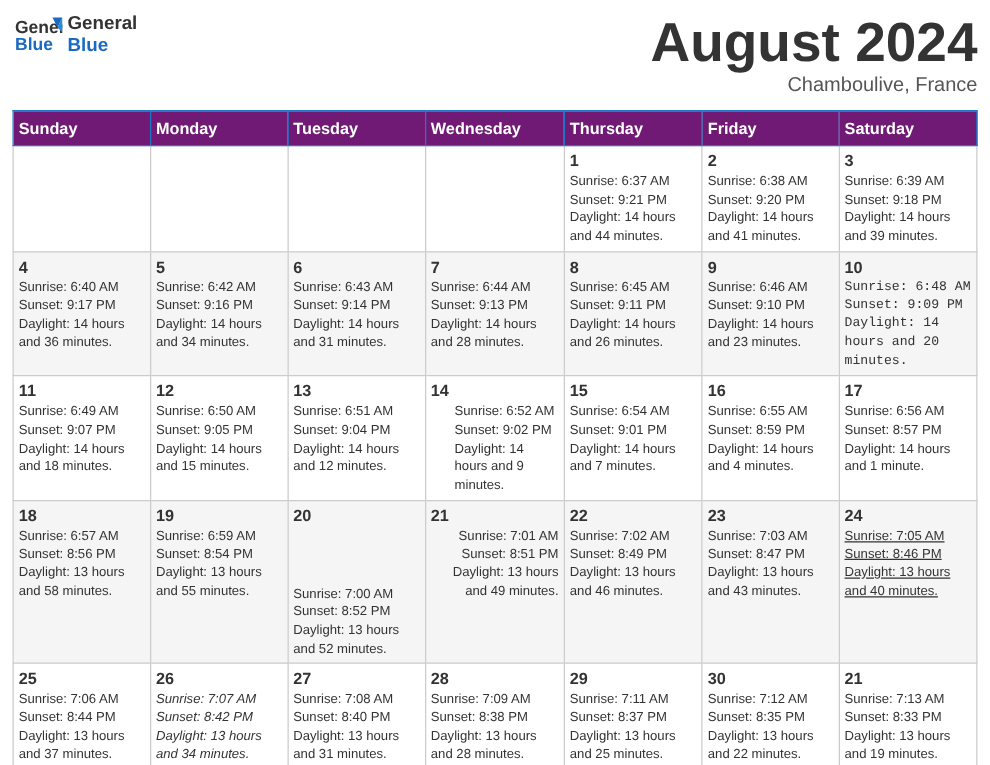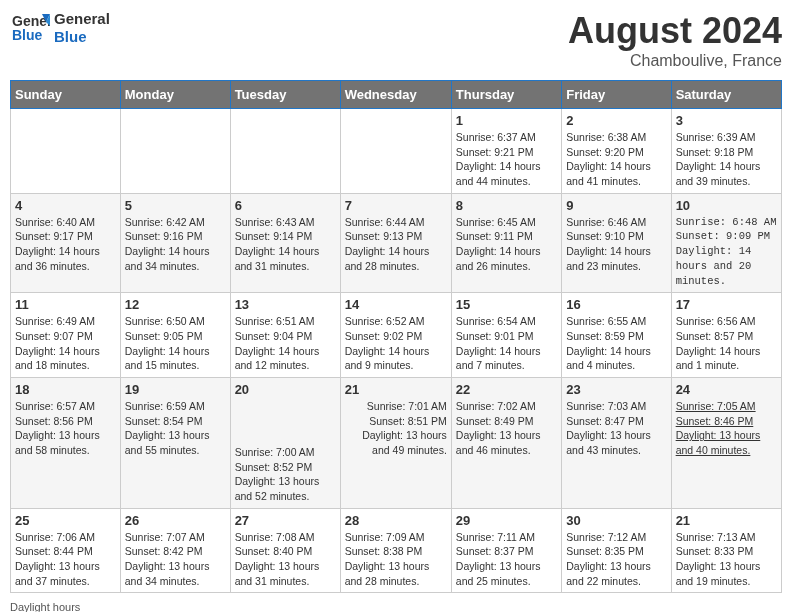--- a/index.html
+++ b/index.html
@@ -22,35 +22,35 @@
       gap: 4px;
     }
     .logo-icon {
       width: 40px;
       height: 36px;
     }
     .title-block {
       text-align: right;
     }
     .month-year {
-      font-size: 36px;
+      font-size: 44px;
       font-weight: bold;
       color: #333;
     }
     .location {
       font-size: 16px;
       color: #555;
     }
     table {
       width: 100%;
       border-collapse: collapse;
       font-size: 11px;
     }
     thead tr th {
-      background-color: #737373;
+      background-color: #701a75;
       color: #fff;
       padding: 6px 4px;
       text-align: left;
       font-size: 13px;
       font-weight: bold;
       border: 1px solid #2176c7;
       margin-top: 16px;
     }
     tbody tr td {
       border: 1px solid #ccc;
@@ -202,21 +202,21 @@
 Daylight: 14 hours and 15 minutes.</div>
         </td>
         <td>
           <div class="day-num">13</div>
           <div class="day-info" style="white-space: pre-line;">Sunrise: 6:51 AM
 Sunset: 9:04 PM
 Daylight: 14 hours and 12 minutes.</div>
         </td>
         <td>
           <div class="day-num">14</div>
-          <div class="day-info" style="white-space: pre-line;">Sunrise: 6:52 AM
+          <div class="day-info" style="white-space: pre-line; margin-left: 19px;">Sunrise: 6:52 AM
 Sunset: 9:02 PM
 Daylight: 14 hours and 9 minutes.</div>
         </td>
         <td>
           <div class="day-num">15</div>
           <div class="day-info" style="white-space: pre-line;">Sunrise: 6:54 AM
 Sunset: 9:01 PM
 Daylight: 14 hours and 7 minutes.</div>
         </td>
         <td>
@@ -278,21 +278,21 @@
       </tr>
       <tr>
         <td>
           <div class="day-num">25</div>
           <div class="day-info" style="white-space: pre-line;">Sunrise: 7:06 AM
 Sunset: 8:44 PM
 Daylight: 13 hours and 37 minutes.</div>
         </td>
         <td>
           <div class="day-num">26</div>
-          <div class="day-info" style="white-space: pre-line;">Sunrise: 7:07 AM
+          <div class="day-info" style="white-space: pre-line; font-style: italic;">Sunrise: 7:07 AM
 Sunset: 8:42 PM
 Daylight: 13 hours and 34 minutes.</div>
         </td>
         <td>
           <div class="day-num">27</div>
           <div class="day-info" style="white-space: pre-line;">Sunrise: 7:08 AM
 Sunset: 8:40 PM
 Daylight: 13 hours and 31 minutes.</div>
         </td>
         <td>

